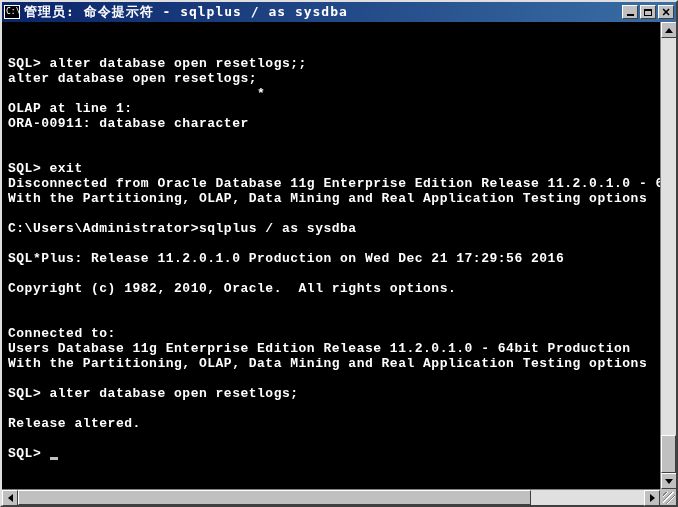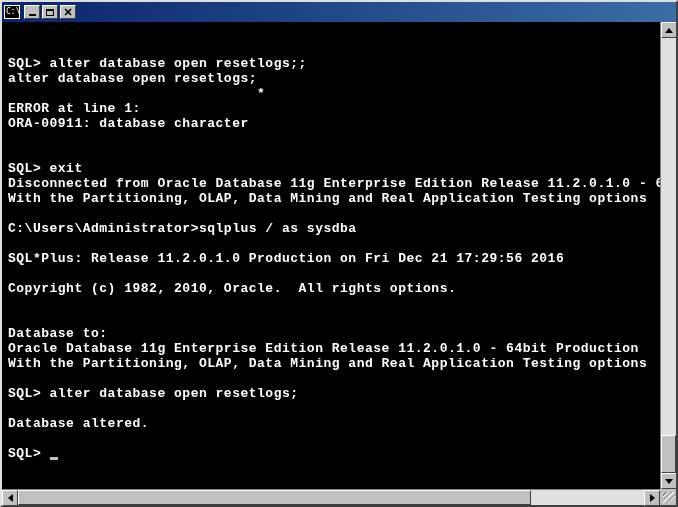--- a/index.html
+++ b/index.html
@@ -182,61 +182,62 @@
     .arrow-down { border-left: 4px solid transparent; border-right: 4px solid transparent; border-top: 5px solid #000; }
     .arrow-left { border-top: 4px solid transparent; border-bottom: 4px solid transparent; border-right: 5px solid #000; }
     .arrow-right { border-top: 4px solid transparent; border-bottom: 4px solid transparent; border-left: 5px solid #000; }
   </style>
 </head>
 <body>
 
 <div class="window">
   <div class="titlebar">
     <div class="titlebar-icon">C:\</div>
+    <div class="titlebar-text">管理员: 命令提示符 - sqlplus  / as sysdba</div>
     <div class="titlebar-buttons">
       <div class="titlebar-btn">
           <span style="display:inline-block;width:7px;border-bottom:2px solid #000;margin-top:6px;"></span>
         </div>
       <div class="titlebar-btn">
           <span style="display:inline-block;width:8px;height:7px;border:1px solid #000;border-top:2px solid #000;"></span>
         </div>
       <div class="titlebar-btn">
           <span style="font-family:Arial;font-size:11px;line-height:9px;">✕</span>
         </div>
     </div>
   </div>
 
   <div class="content-wrap">
     <div class="terminal"><span></span>
 <span></span>
 <span>SQL&gt; alter database open resetlogs;;</span>
 <span>alter database open resetlogs;</span>
 <span>                              *</span>
-<span>ERROR at line 1:</span>
+<span>OLAP at line 1:</span>
 <span>ORA-00911: database character</span>
 <span></span>
 <span></span>
 <span>SQL&gt; exit</span>
 <span>Disconnected from Oracle Database 11g Enterprise Edition Release 11.2.0.1.0 - 64bi</span>
 <span>With the Partitioning, OLAP, Data Mining and Real Application Testing options</span>
 <span></span>
 <span>C:\Users\Administrator&gt;sqlplus / as sysdba</span>
 <span></span>
-<span>SQL*Plus: Release 11.2.0.1.0 Production on Fri Dec 21 17:29:56 2016</span>
+<span>SQL*Plus: Release 11.2.0.1.0 Production on Wed Dec 21 17:29:56 2016</span>
 <span></span>
 <span>Copyright (c) 1982, 2010, Oracle.  All rights options.</span>
 <span></span>
 <span></span>
-<span>Database to:</span>
-<span>Oracle Database 11g Enterprise Edition Release 11.2.0.1.0 - 64bit Production</span>
+<span>Connected to:</span>
+<span>Users Database 11g Enterprise Edition Release 11.2.0.1.0 - 64bit Production</span>
 <span>With the Partitioning, OLAP, Data Mining and Real Application Testing options</span>
 <span></span>
 <span>SQL&gt; alter database open resetlogs;</span>
 <span></span>
-<span>Database altered.</span>
+<span>Release altered.</span>
 <span></span>
 <span>SQL&gt; </span><span class="cursor"></span></div>
 
     <div class="vscroll">
       <div class="scroll-btn">
           <span class="arrow arrow-up"></span>
         </div>
       <div class="scroll-track-v">
         <div class="scroll-thumb-v" id="vthumb" style="height: 38px; bottom: 0px;"></div>
       </div>

